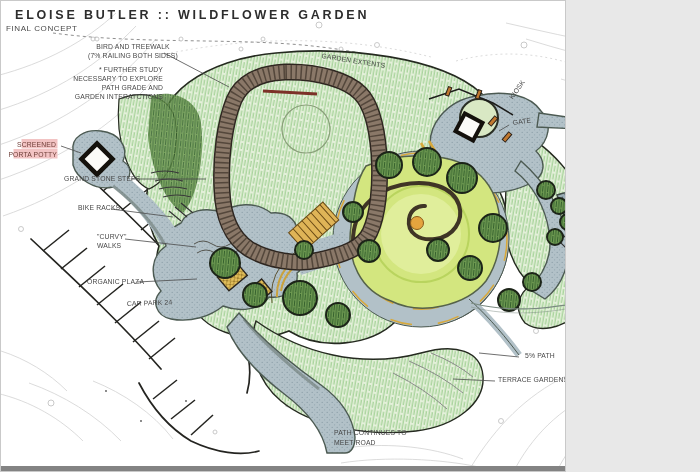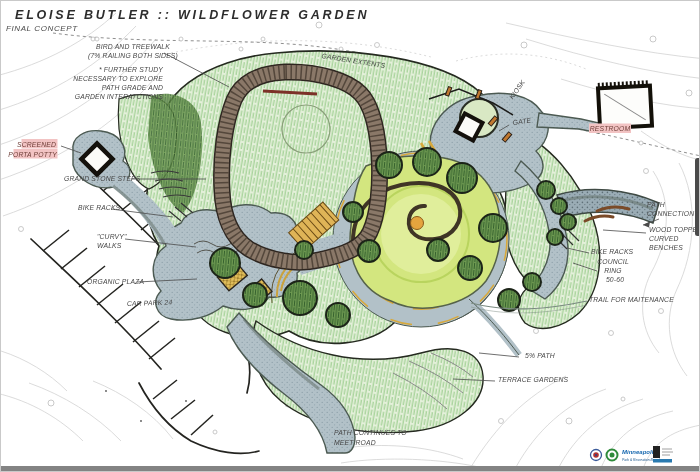--- a/index.html
+++ b/index.html
@@ -1,18 +1,18 @@
 <!DOCTYPE html>
 <html><head>
 <meta charset="utf-8">
 <style>
   html,body{margin:0;padding:0;background:#e8e8e8;}
-  #frame{position:relative;width:700px;height:472px;background:#ffffff;
+  #frame{position:relative;width:566px;height:472px;background:#ffffff;
          border:1px solid #c9c9c9;box-sizing:border-box;overflow:hidden;
-         font-family:"Liberation Sans", sans-serif;font-style:italic;}
+         font-family:"Liberation Sans", sans-serif;}
   svg{display:block;}
   text{font-family:"Liberation Sans", sans-serif;}
   .lbl{font-size:6.8px;fill:#474747;letter-spacing:.15px;}
   .lbl-red{font-size:6.8px;fill:#70403a;letter-spacing:.15px;}
   .ttl{font-size:12.5px;font-weight:bold;fill:#2d2d2d;letter-spacing:2.8px;}
   .sub{font-size:8px;fill:#4a4a4a;letter-spacing:.6px;}
   .foot-b{font-size:6px;font-weight:bold;fill:#1a6ab0;}
   .foot-s{font-size:3.4px;fill:#17548a;}
   .contour{stroke:#d2d2d2;stroke-width:.8;fill:none;}
   .contour-c{stroke:#bdbdbd;stroke-width:.8;fill:#ffffff;}

